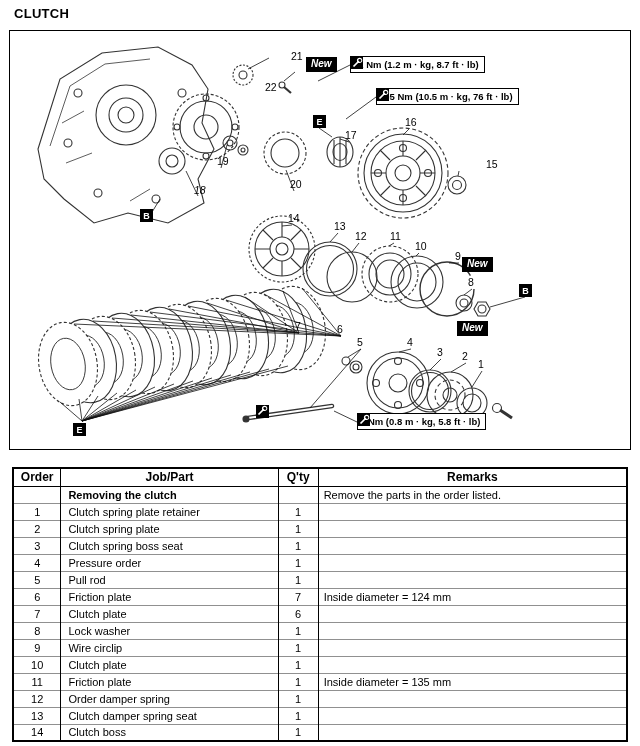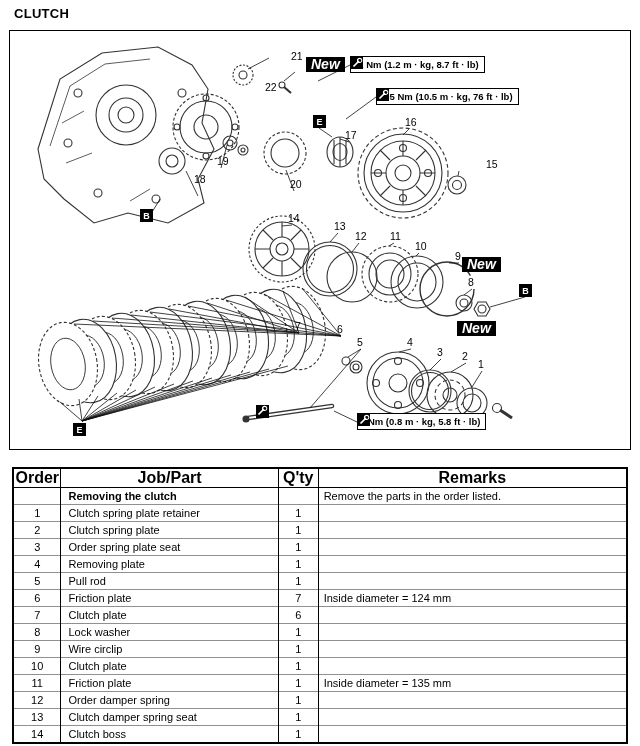--- a/index.html
+++ b/index.html
@@ -18,40 +18,40 @@
     border:1.5px solid #000; background:#fff;
   }
   .diagram-box svg { position:absolute; left:0; top:0; }
   .annotations { position:absolute; left:0; top:0; width:620px; height:418px; }
   .callout {
     position:absolute; font-size:10.5px; line-height:11px; color:#000;
     font-family:"Liberation Sans", sans-serif;
   }
   .new-badge {
     position:absolute; background:#000; color:#fff;
-    font-size:14px; font-weight:bold; font-style:italic;
+    font-size:10px; font-weight:bold; font-style:italic;
     line-height:12px; padding:1px 5px 2px;
   }
   .sym-badge {
     position:absolute; width:13px; height:13px; background:#000; color:#fff;
     font-size:9px; font-weight:bold; display:flex; align-items:center; justify-content:center;
   }
   .torque {
     position:absolute; height:17px; border:1.2px solid #000; background:#fff;
     display:flex; align-items:center; gap:4px; padding:0 5px 0 2px;
     font-size:9.5px; font-weight:bold; white-space:nowrap;
   }
   .parts-table {
     position:absolute; left:12px; top:467px; width:616px;
     border-collapse:collapse; border:2px solid #000;
     font-size:11px;
   }
   .parts-table th {
     border:1px solid #000; font-weight:bold; height:18px;
-    text-align:center; background:#fff; font-size:16px;
+    text-align:center; background:#fff; font-size:12px;
   }
   .parts-table td {
     border-left:1px solid #000; border-right:1px solid #000;
     border-top:1px solid #909090;
     height:17px; padding:0 5px; vertical-align:middle;
   }
   .col-order { width:48px; }
   .col-job   { width:218px; }
   .col-qty   { width:40px; }
   .col-remarks { width:310px; }
@@ -324,21 +324,21 @@
         <div class="callout" style="left: 458px; top: 246px;">8</div>
         <div class="callout" style="left: 445px; top: 220px;">9</div>
         <div class="callout" style="left: 405px; top: 210px;">10</div>
         <div class="callout" style="left: 380px; top: 200px;">11</div>
         <div class="callout" style="left: 345px; top: 200px;">12</div>
         <div class="callout" style="left: 324px; top: 190px;">13</div>
         <div class="callout" style="left: 278px; top: 182px;">14</div>
         <div class="callout" style="left: 445px; top: 128px; margin-left: 31px;">15</div>
         <div class="callout" style="left: 395px; top: 86px;">16</div>
         <div class="callout" style="left: 335px; top: 99px;">17</div>
-        <div class="callout" style="left: 184px; top: 143px;">18</div>
+        <div class="callout" style="left: 184px; top: 154px; font-style: italic;">18</div>
         <div class="callout" style="left: 207px; top: 125px;">19</div>
         <div class="callout" style="left: 280px; top: 148px;">20</div>
         <div class="callout" style="left: 281px; top: 20px;">21</div>
         <div class="callout" style="left: 255px; top: 15px; margin-top: 36px;">22</div>
         <div class="new-badge" style="left: 296px; top: 26px;">New</div>
         <div class="new-badge" style="left: 452px; top: 226px;">New</div>
         <div class="new-badge" style="left: 447px; top: 290px;">New</div>
         <div class="sym-badge" style="left: 303px; top: 84px;">E</div>
         <div class="sym-badge" style="left: 130px; top: 178px;">B</div>
         <div class="sym-badge" style="left: 63px; top: 392px;">E</div>
@@ -404,27 +404,27 @@
           <td class="col-remarks"></td>
         </tr>
         <tr>
           <td class="col-order">2</td>
           <td class="col-job">Clutch spring plate</td>
           <td class="col-qty">1</td>
           <td class="col-remarks"></td>
         </tr>
         <tr>
           <td class="col-order">3</td>
-          <td class="col-job">Order spring plate seat</td>
+          <td class="col-job">Clutch spring boss seat</td>
           <td class="col-qty">1</td>
           <td class="col-remarks"></td>
         </tr>
         <tr>
           <td class="col-order">4</td>
-          <td class="col-job">Removing plate</td>
+          <td class="col-job">Pressure order</td>
           <td class="col-qty">1</td>
           <td class="col-remarks"></td>
         </tr>
         <tr>
           <td class="col-order">5</td>
           <td class="col-job">Pull rod</td>
           <td class="col-qty">1</td>
           <td class="col-remarks"></td>
         </tr>
         <tr>

